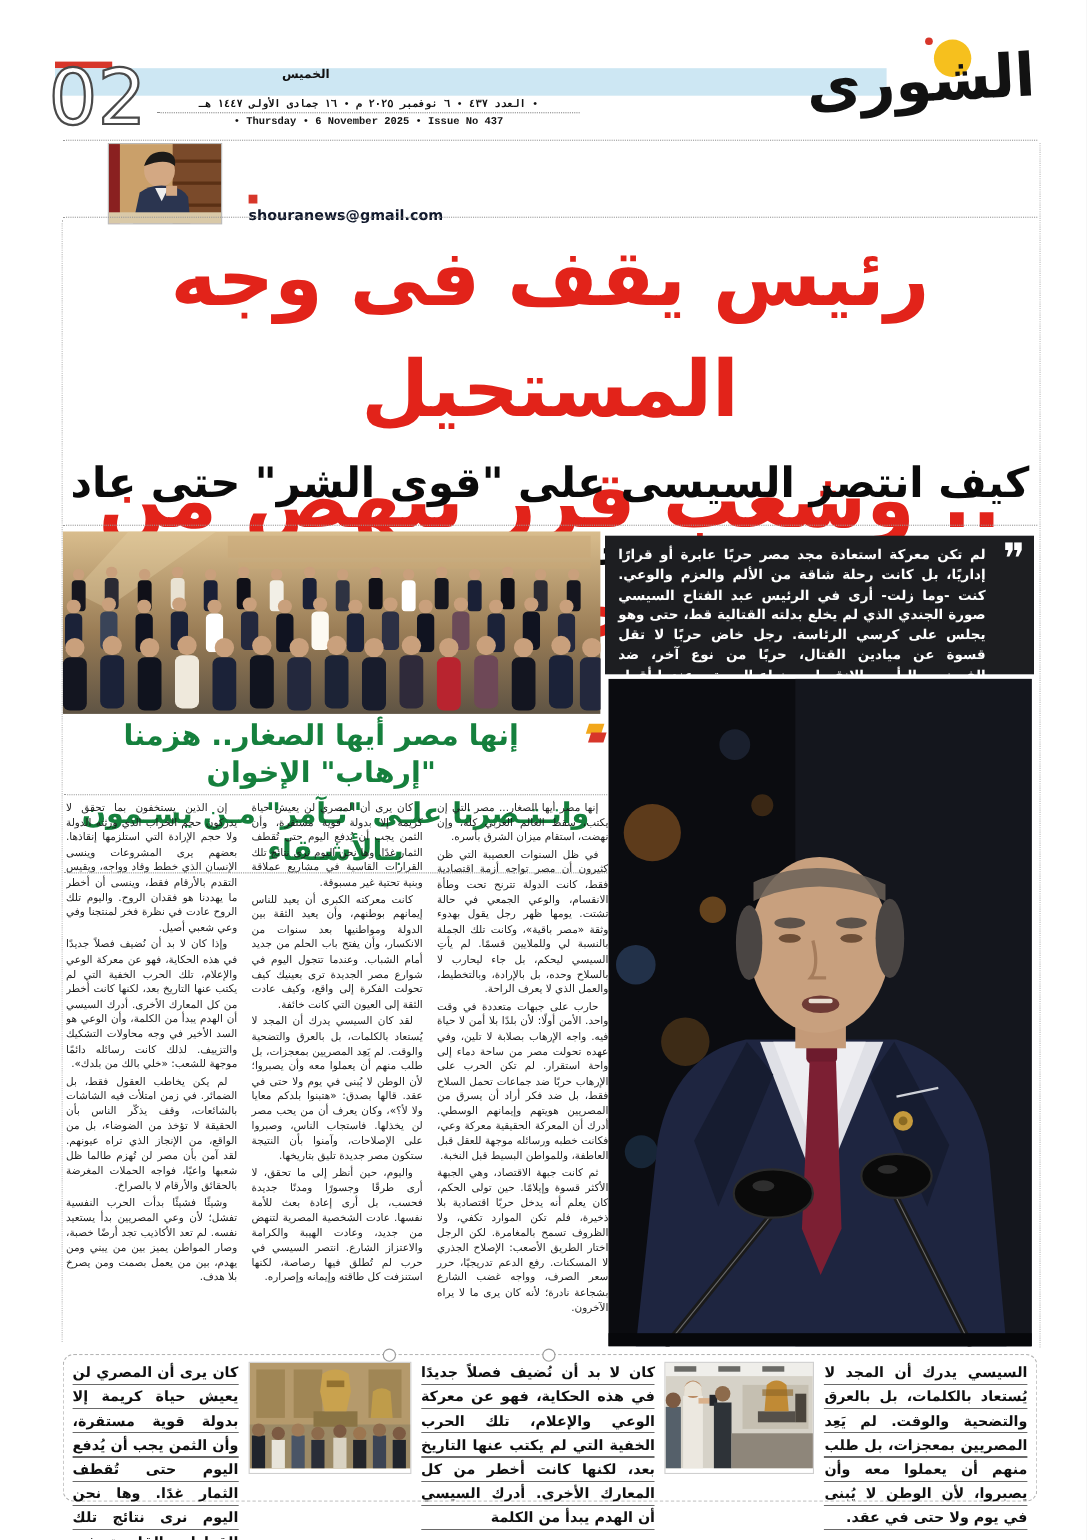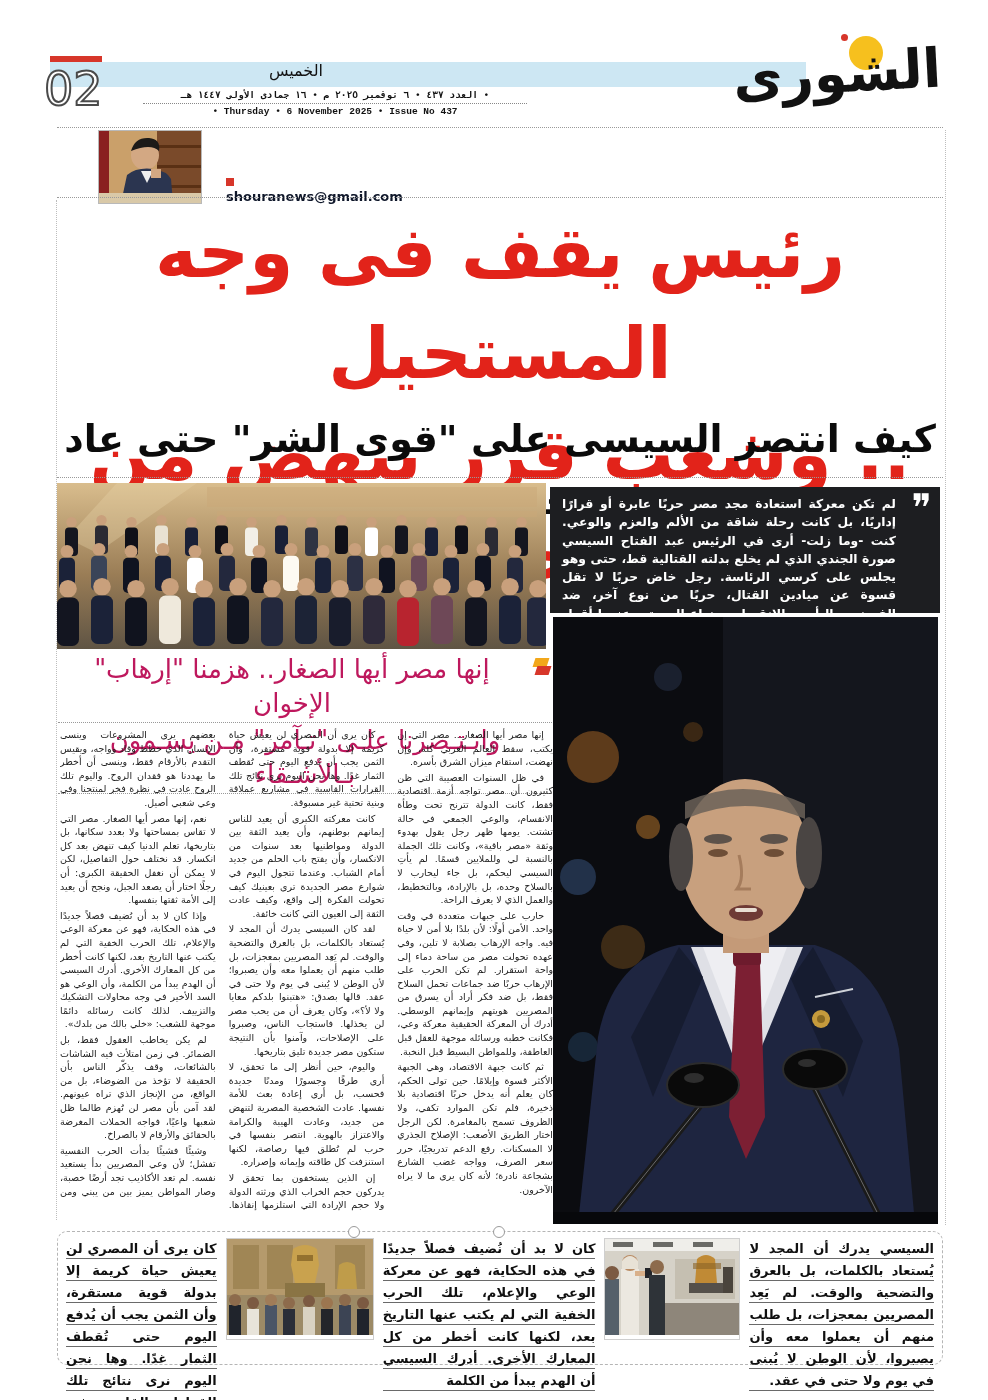--- a/index.html
+++ b/index.html
@@ -3,24 +3,24 @@
 <meta charset="utf-8">
 <style>
   html,body{margin:0;padding:0;background:#e8e8e8;}
   .page{position:relative;width:988px;height:1400px;background:#ffffff;margin:0 auto;
         font-family:"DejaVu Sans",sans-serif;overflow:hidden;}
   .abs{position:absolute;}
 
   
   .red-tab{left:50px;top:56px;width:52px;height:6px;background:#d7362a;}
   .blue-band{left:50px;top:62px;width:756px;height:25px;background:#cde7f3;}
-  .day-name{left:233px;top:61px;width:90px;text-align:right;font-size:16px;font-weight:normal;color:#111;direction:rtl;}
+  .day-name{left:233px;top:61px;width:90px;text-align:center;font-size:11px;font-weight:bold;color:#111;direction:rtl;}
   .watermark{left:330px;top:65px;width:360px;text-align:center;font-size:15px;font-weight:bold;
              color:#ffffff;letter-spacing:2px;opacity:.9;margin-top:36px;}
-  .page-num{left:44px;top:58px;font-size:46px;line-height:62px;font-weight:400;color:#ffffff;
+  .page-num{left:44px;top:58px;font-size:70px;line-height:62px;font-weight:400;color:#ffffff;
             -webkit-text-stroke:2px #4a4a4a;font-family:"DejaVu Sans",sans-serif;}
   .dates{left:135px;top:89px;width:400px;text-align:center;direction:rtl;font-family:Liberation Mono, monospace;}
   .date-ar{font-size:9.5px;font-weight:bold;color:#111;}
   .date-sep{border-top:1px dotted #888;margin:2px 8px;}
   .date-en{font-size:9.5px;font-weight:bold;color:#111;direction:ltr;text-align:center;}
   .logo{left:775px;top:34px;width:170px;height:90px;}
   .logo-circle{position:absolute;left:74px;top:2px;width:34px;height:34px;border-radius:50%;background:#f6c01e;}
   .logo-text{position:absolute;right:4px;top:8px;font-size:54px;font-weight:bold;color:#121212;
              direction:rtl;transform:rotate(-3deg);letter-spacing:-2px;}
   .logo-dot{position:absolute;width:7px;height:7px;border-radius:50%;background:#d7362a;}
@@ -43,21 +43,21 @@
   
   .group-photo{left:57px;top:483px;width:489px;height:166px;}
   .quote-box{left:550px;top:487px;width:390px;height:126px;background:#1d1e21;color:#fff;
              direction:rtl;padding:8px 44px 8px 12px;box-sizing:border-box;}
   .quote-box .qmark{position:absolute;top:2px;right:8px;font-size:38px;color:#fff;line-height:38px;}
   .quote-text{font-size:12.3px;font-weight:bold;line-height:18.3px;text-align:justify;}
 
   .sisi-photo{left:553px;top:617px;width:385px;height:607px;}
 
   
-  .sect-head{left:58px;top:652px;width:494px;direction:rtl;color:#be185d;font-weight:normal;}
+  .sect-head{left:58px;top:652px;width:494px;direction:rtl;color:#15803d;font-weight:bold;}
   .sect-line{font-size:26px;line-height:34px;text-align:center;border-bottom:1px dotted #999;padding-bottom:2px;}
   .sect-line.l1{padding-right:26px;}
   .sect-ico{position:absolute;right:0;top:6px;width:18px;height:18px;}
   .sect-ico .a{position:absolute;left:0;top:0;width:14px;height:9px;background:#f2a71b;transform:skewX(-18deg);}
   .sect-ico .b{position:absolute;left:2px;top:8px;width:14px;height:9px;background:#d7362a;transform:skewX(-18deg);}
 
   
   .body-cols{left:60px;top:728px;width:493px;height:497px;direction:rtl;
              column-count:3;column-gap:13px;overflow:hidden;
              font-size:9.5px;line-height:13.6px;color:#1c1c1c;text-align:justify;}
@@ -272,23 +272,22 @@
   </div>
 
   <div class="abs body-cols">
     <p>إنها مصر أيها الصغار... مصر التي إن يكتب، سقط العالم العربي كله، وإن نهضت، استقام ميزان الشرق بأسره.</p>
     <p>في ظل السنوات العصيبة التي ظن كثيرون أن مصر تواجه أزمة اقتصادية فقط، كانت الدولة تترنح تحت وطأة الانقسام، والوعي الجمعي في حالة تشتت. يومها ظهر رجل يقول بهدوء وثقة «مصر باقية»، وكانت تلك الجملة بالنسبة لي وللملايين قسمًا. لم يأتِ السيسي ليحكم، بل جاء ليحارب لا بالسلاح وحده، بل بالإرادة، وبالتخطيط، والعمل الذي لا يعرف الراحة.</p>
     <p>حارب على جبهات متعددة في وقت واحد. الأمن أولًا: لأن بلدًا بلا أمن لا حياة فيه. واجه الإرهاب بصلابة لا تلين، وفي عهده تحولت مصر من ساحة دماء إلى واحة استقرار. لم تكن الحرب على الإرهاب حربًا ضد جماعات تحمل السلاح فقط، بل ضد فكر أراد أن يسرق من المصريين هويتهم وإيمانهم الوسطي. أدرك أن المعركة الحقيقية معركة وعي، فكانت خطبه ورسائله موجهة للعقل قبل العاطفة، وللمواطن البسيط قبل النخبة.</p>
     <p>ثم كانت جبهة الاقتصاد، وهي الجبهة الأكثر قسوة وإيلامًا. حين تولى الحكم، كان يعلم أنه يدخل حربًا اقتصادية بلا ذخيرة، فلم تكن الموارد تكفي، ولا الظروف تسمح بالمغامرة. لكن الرجل اختار الطريق الأصعب: الإصلاح الجذري لا المسكنات. رفع الدعم تدريجيًا، حرر سعر الصرف، وواجه غضب الشارع بشجاعة نادرة؛ لأنه كان يرى ما لا يراه الآخرون.</p>
     <p>كان يرى أن المصري لن يعيش حياة كريمة إلا بدولة قوية مستقرة، وأن الثمن يجب أن يُدفع اليوم حتى تُقطف الثمار غدًا. وها نحن اليوم نرى نتائج تلك القرارات القاسية في مشاريع عملاقة وبنية تحتية غير مسبوقة.</p>
     <p>كانت معركته الكبرى أن يعيد للناس إيمانهم بوطنهم، وأن يعيد الثقة بين الدولة ومواطنيها بعد سنوات من الانكسار، وأن يفتح باب الحلم من جديد أمام الشباب. وعندما تتجول اليوم في شوارع مصر الجديدة ترى بعينيك كيف تحولت الفكرة إلى واقع، وكيف عادت الثقة إلى العيون التي كانت خائفة.</p>
     <p>لقد كان السيسي يدرك أن المجد لا يُستعاد بالكلمات، بل بالعرق والتضحية والوقت. لم يَعِد المصريين بمعجزات، بل طلب منهم أن يعملوا معه وأن يصبروا؛ لأن الوطن لا يُبنى في يوم ولا حتى في عقد. قالها بصدق: «هتبنوا بلدكم معايا ولا لأ؟»، وكان يعرف أن من يحب مصر لن يخذلها. فاستجاب الناس، وصبروا على الإصلاحات، وآمنوا بأن النتيجة ستكون مصر جديدة تليق بتاريخها.</p>
-    <p>واليوم، حين أنظر إلى ما تحقق، لا أرى طرقًا وجسورًا ومدنًا جديدة فحسب، بل أرى إعادة بعث للأمة نفسها. عادت الشخصية المصرية لتنهض من جديد، وعادت الهيبة والكرامة والاعتزاز بالهوية. انتصر بنفسها في حرب لم تُطلق فيها رصاصة، لكنها استنزفت كل طاقته وإيمانه وإصراره.</p>
+    <p>واليوم، حين أنظر إلى ما تحقق، لا أرى طرقًا وجسورًا ومدنًا جديدة فحسب، بل أرى إعادة بعث للأمة نفسها. عادت الشخصية المصرية لتنهض من جديد، وعادت الهيبة والكرامة والاعتزاز الشارع. انتصر السيسي في حرب لم تُطلق فيها رصاصة، لكنها استنزفت كل طاقته وإيمانه وإصراره.</p>
     <p>إن الذين يستخفون بما تحقق لا يدركون حجم الخراب الذي ورثته الدولة ولا حجم الإرادة التي استلزمها إنقاذها. بعضهم يرى المشروعات وينسى الإنسان الذي خطط وقاد وواجه، ويقيس التقدم بالأرقام فقط، وينسى أن أخطر ما يهددنا هو فقدان الروح. واليوم تلك الروح عادت في نظرة فخر لمنتجنا وفي وعي شعبي أصيل.</p>
-    <p>نعم، إنها مصر أيها الصغار. مصر التي لا تقاس بمساحتها ولا بعدد سكانها، بل بتاريخها، تعلم الدنيا كيف تنهض بعد كل انكسار. قد نختلف حول التفاصيل، لكن لا يمكن أن نغفل الحقيقة الكبرى: أن رجلًا اختار أن يصعد الجبل، ونجح أن يعيد إلى الأمة ثقتها بنفسها.</p>
     <p>وإذا كان لا بد أن نُضيف فصلاً جديدًا في هذه الحكاية، فهو عن معركة الوعي والإعلام، تلك الحرب الخفية التي لم يكتب عنها التاريخ بعد، لكنها كانت أخطر من كل المعارك الأخرى. أدرك السيسي أن الهدم يبدأ من الكلمة، وأن الوعي هو السد الأخير في وجه محاولات التشكيك والتزييف. لذلك كانت رسائله دائمًا موجهة للشعب: «خلي بالك من بلدك».</p>
     <p>لم يكن يخاطب العقول فقط، بل الضمائر. في زمن امتلأت فيه الشاشات بالشائعات، وقف يذكّر الناس بأن الحقيقة لا تؤخذ من الضوضاء، بل من الواقع، من الإنجاز الذي تراه عيونهم. لقد آمن بأن مصر لن تُهزم طالما ظل شعبها واعيًا، فواجه الحملات المغرضة بالحقائق والأرقام لا بالصراخ.</p>
     <p>وشيئًا فشيئًا بدأت الحرب النفسية تفشل؛ لأن وعي المصريين بدأ يستعيد نفسه. لم تعد الأكاذيب تجد أرضًا خصبة، وصار المواطن يميز بين من يبني ومن يهدم، بين من يعمل بصمت ومن يصرخ بلا هدف.</p>
 
   </div>
 
   <div class="abs strip">
     <span class="strip-circle" style="left:290px;"></span>
     <span class="strip-circle" style="left:435px;"></span>
 

